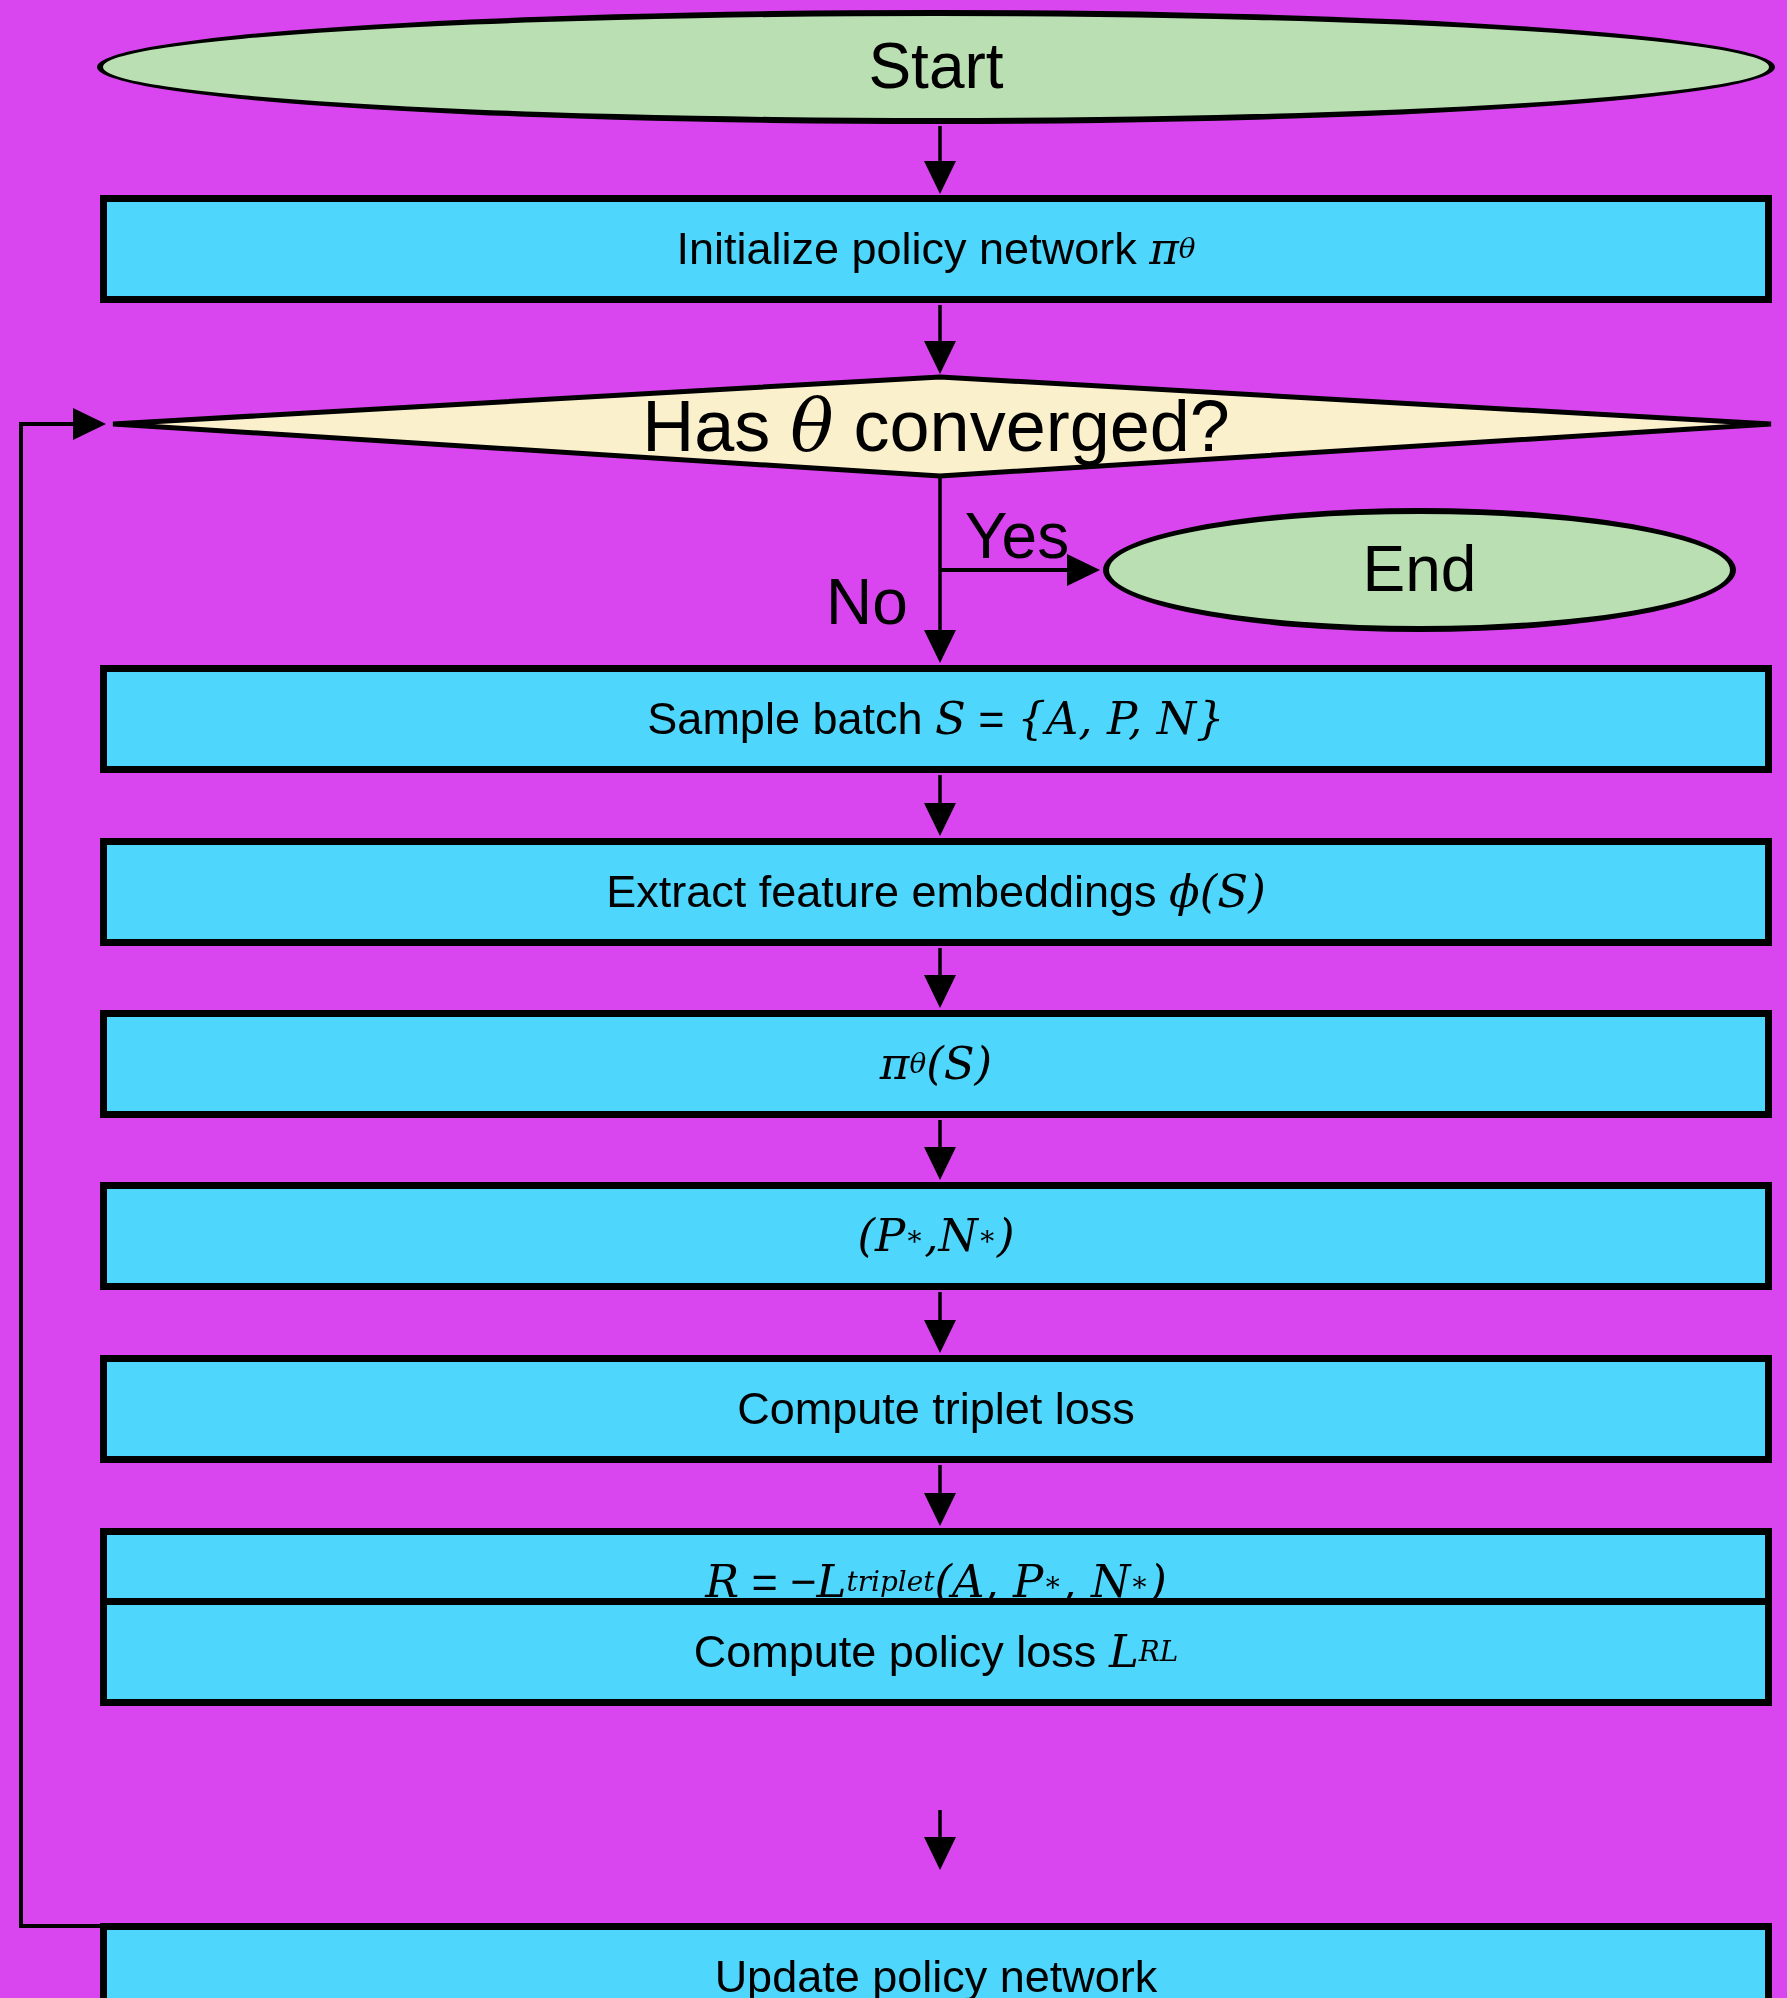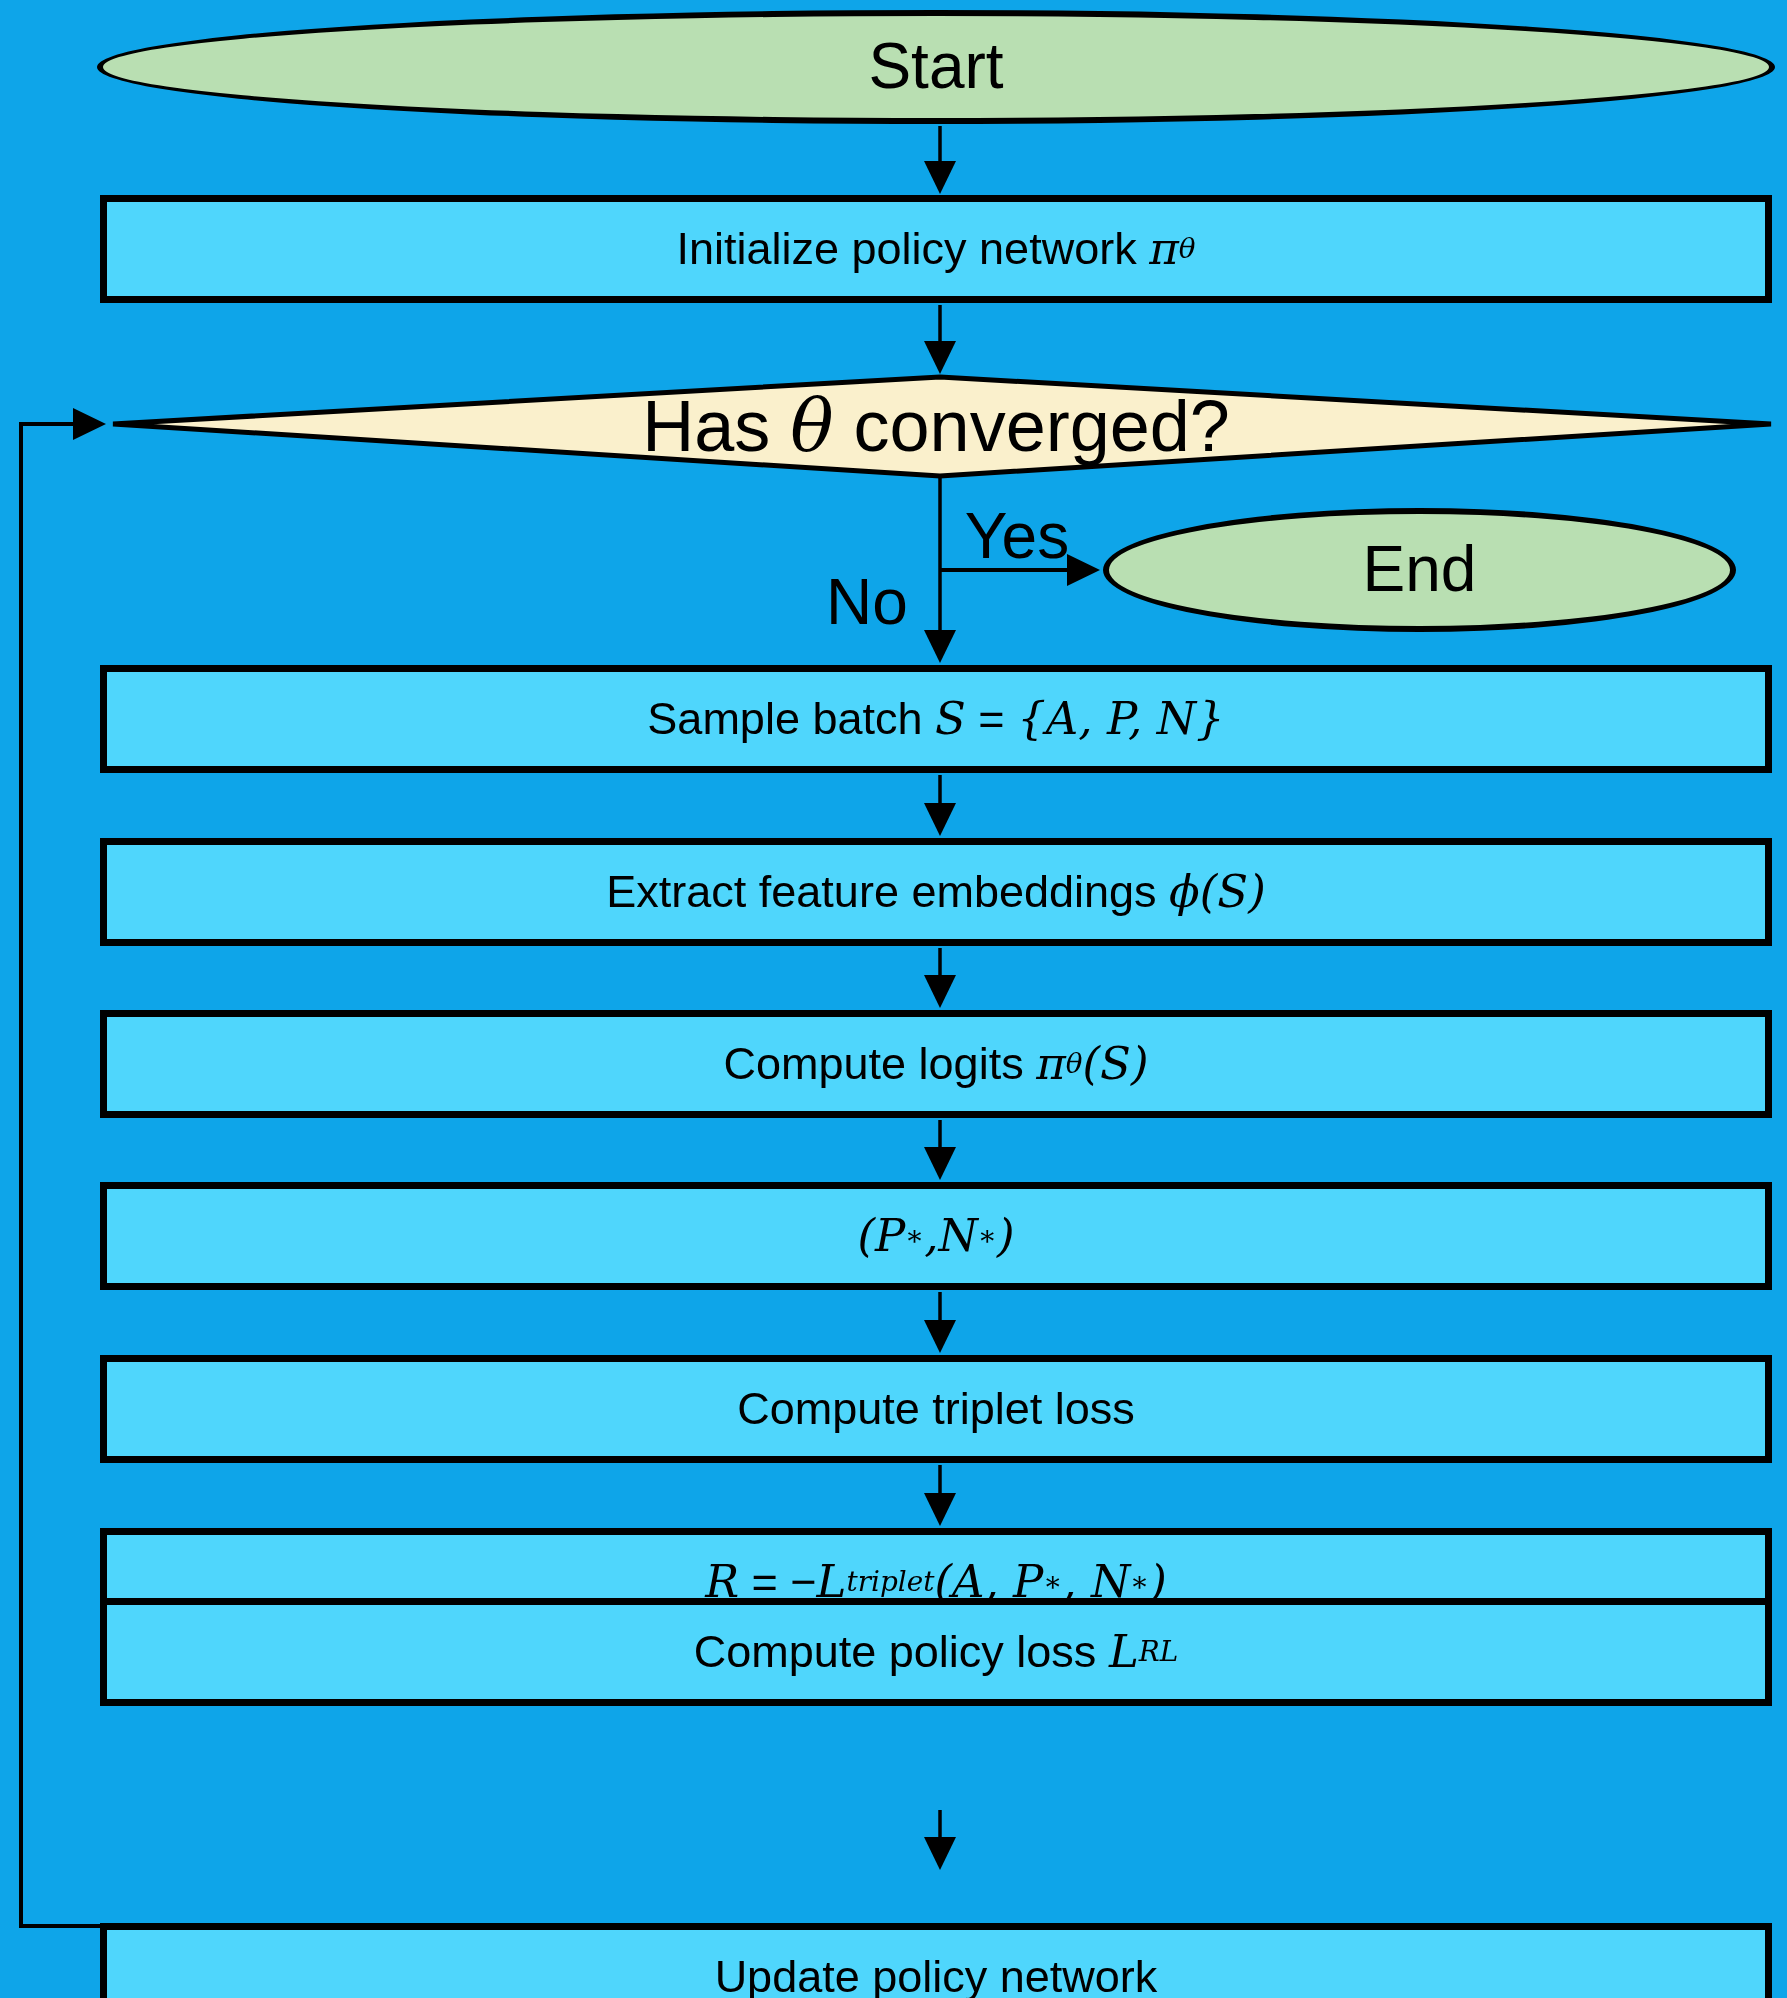--- a/index.html
+++ b/index.html
@@ -1,16 +1,16 @@
 <!DOCTYPE html>
 <html style="--process: #4fd6fc; --terminal: #b9dfb2; --decision: #faf0cc;"><head>
 <meta charset="utf-8">
 <style>
   html,body{margin:0;padding:0;background:#ffffff;}
-  #canvas{position:relative;width:1787px;height:1998px;background:#0ea5e9;overflow:hidden;
+  #canvas{position:relative;width:1787px;height:1998px;background:#d946ef;overflow:hidden;
           font-family:"Liberation Sans",sans-serif;color:#000;}
   svg.layer{position:absolute;left:0;top:0;width:1787px;height:1998px;}
   .node{position:absolute;display:flex;align-items:center;justify-content:center;
         box-sizing:border-box;text-align:center;line-height:1.05;}
   .proc{left:100px;width:1672px;height:108px;background:var(--process,#4fd6fc);
         border:7px solid #000;font-size:45px;}
   .terminal{background:var(--terminal,#b9dfb2);border:6px solid #000;border-radius:50%;font-size:64px;}
   #start{left:97px;top:10px;width:1678px;height:114px;}
   #end{left:1103px;top:508px;width:633px;height:124px;}
   #decision-label{left:100px;top:378px;width:1672px;height:98px;font-size:72px;background:transparent;}
@@ -88,21 +88,20 @@
       <span class="t"> = </span>
       <span class="m">{A, P, N}</span>
   </div>
 
   <div class="node proc" style="top:838px">
     <span class="t">Extract feature embeddings </span>
       <span class="m">ϕ(S)</span>
   </div>
 
   <div class="node proc" style="top:1010px">
-    <span class="t">Compute logits </span>
       <span class="m">π</span>
       <sub class="ms">θ</sub>
       <span class="m">(S)</span>
   </div>
 
   <div class="node proc" style="top:1182px">
       <span class="m">(P</span>
       <sup class="mp">∗</sup>
       <span class="m">,N</span>
       <sup class="mp">∗</sup>

